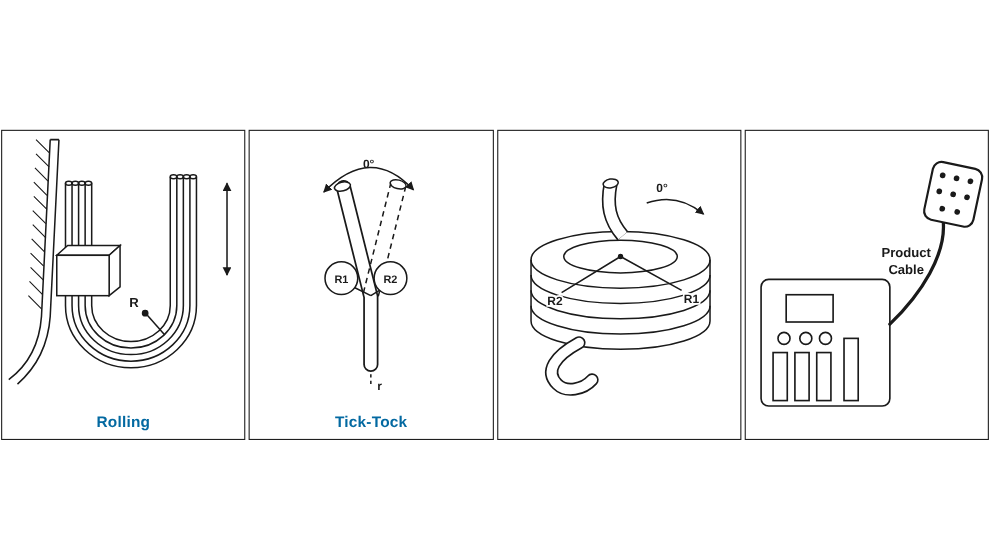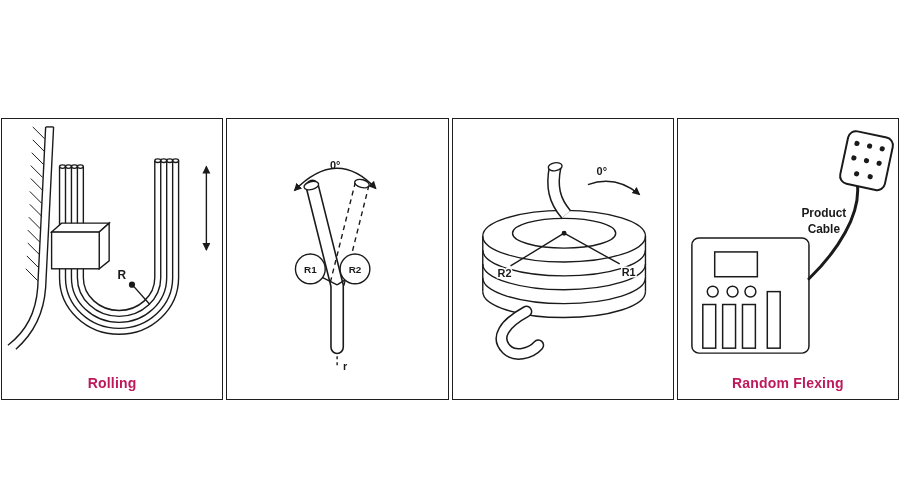--- a/index.html
+++ b/index.html
@@ -4,21 +4,21 @@
 <style>
   html,body{margin:0;padding:0;background:#fff;}
   .stage{position:relative;width:900px;height:500px;background:#fff;overflow:hidden;
          font-family:"Liberation Sans",sans-serif;color:#1a1a1a;}
   .figure-row{position:absolute;top:118px;left:1px;width:898px;height:282px;
               display:flex;gap:3px;}
   .panel{flex:1 1 0;border:1px solid #1f1f1f;background:#fff;box-sizing:border-box;
          display:flex;flex-direction:column;min-width:0;}
   .panel svg{flex:1 1 auto;min-height:0;width:100%;display:block;}
   .caption{flex:0 0 32px;display:flex;align-items:center;justify-content:center;
-           font-size:14px;font-weight:bold;letter-spacing:.2px;color:#be185d;}
+           font-size:14px;font-weight:bold;letter-spacing:.2px;color:#0369a1;}
   text{font-family:"Liberation Sans",sans-serif;font-weight:bold;fill:#1a1a1a;}
   .halo{paint-order:stroke;stroke:#fff;stroke-width:3px;}
 </style>
 </head>
 <body>
 
 <div class="stage">
 
   <svg width="0" height="0" style="position:absolute" aria-hidden="true">
     <defs>
@@ -99,20 +99,21 @@
             <circle cx="129" cy="133" r="15" fill="#fff"></circle>
           </g>
 
           <path d="M111,221 L111,232" stroke-dasharray="3,3"></path>
         </g>
         <text x="109" y="32" font-size="11" text-anchor="middle">0°</text>
         <text x="84" y="137" font-size="10" text-anchor="middle">R1</text>
         <text x="129" y="137" font-size="10" text-anchor="middle">R2</text>
         <text x="117" y="235" font-size="11">r</text>
       </svg>
+      <div class="caption">Tick-Tock</div>
     </div>
 
     <div class="panel">
       <svg viewBox="0 0 222 246" preserveAspectRatio="xMidYMid meet">
         <g fill="none" stroke="#1a1a1a" stroke-width="1.4">
 
           <g>
             <ellipse cx="112" cy="100" rx="82" ry="26"></ellipse>
             <ellipse cx="112" cy="97" rx="52" ry="15"></ellipse>
             <path d="M30,114 A82,26 0 0 0 194,114"></path>
@@ -178,17 +179,16 @@
                 <circle cx="190" cy="40" r="2.6"></circle>
                 <circle cx="203" cy="40" r="2.6"></circle>
               <circle cx="183" cy="55" r="2.6"></circle>
                 <circle cx="197" cy="55" r="2.6"></circle>
             </g>
           </g>
         </g>
         <text x="147" y="97" font-size="12" text-anchor="middle">Product</text>
         <text x="147" y="113" font-size="12" text-anchor="middle">Cable</text>
       </svg>
-      <div class="caption">Random Flexing</div>
     </div>
 
   </div>
 </div>
 
 </body></html>

